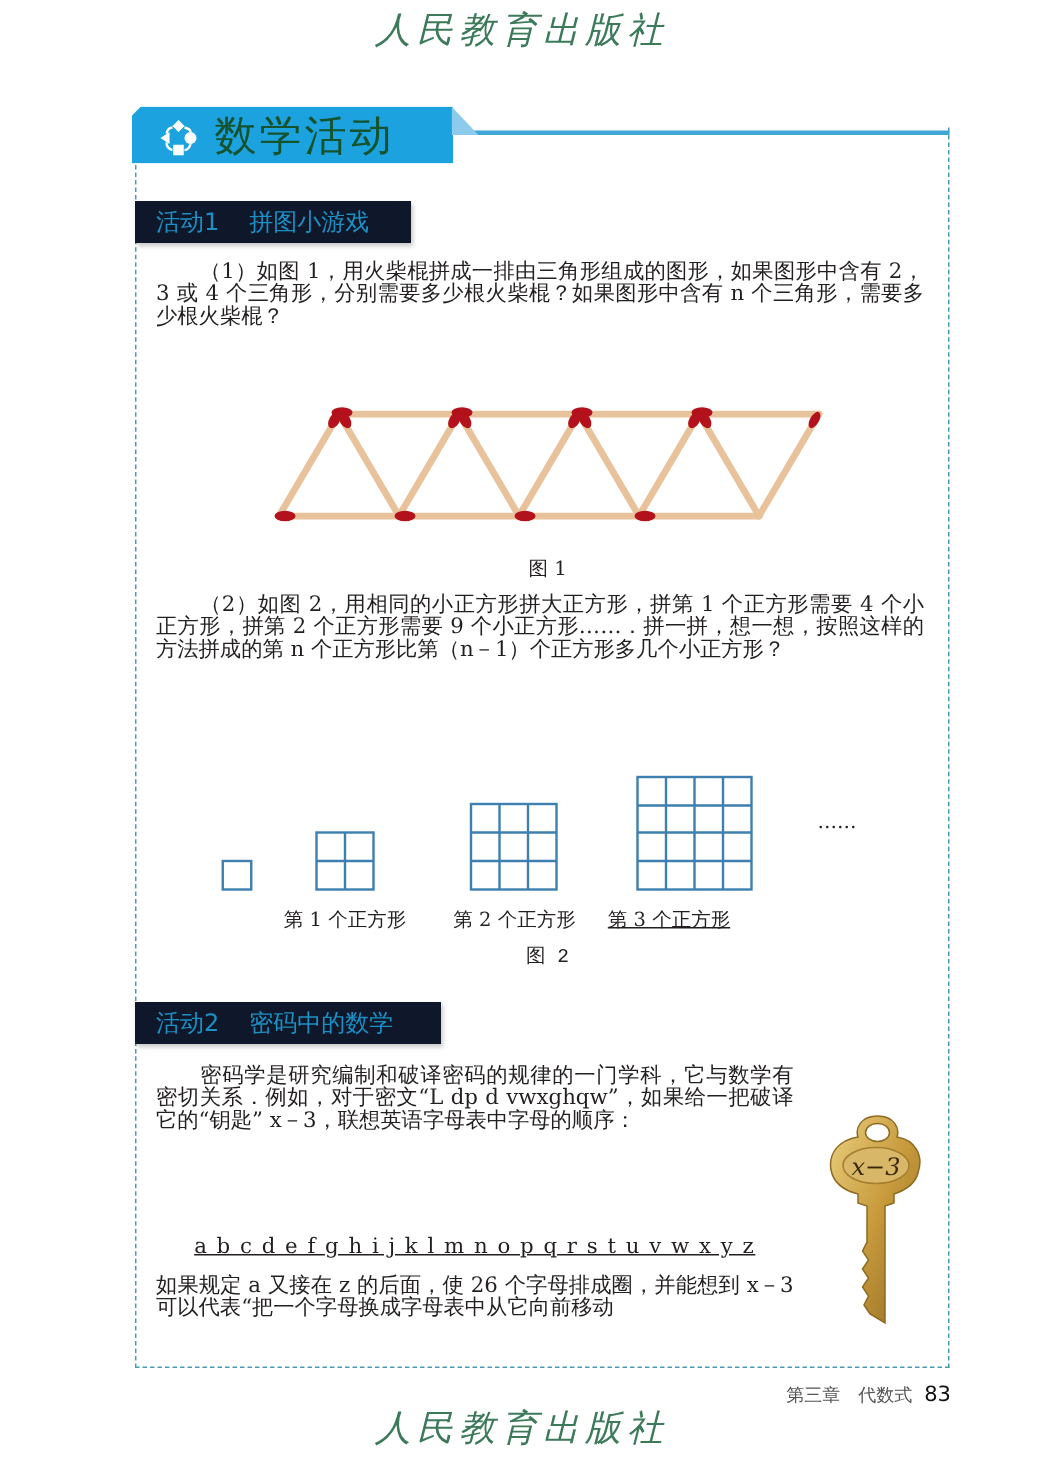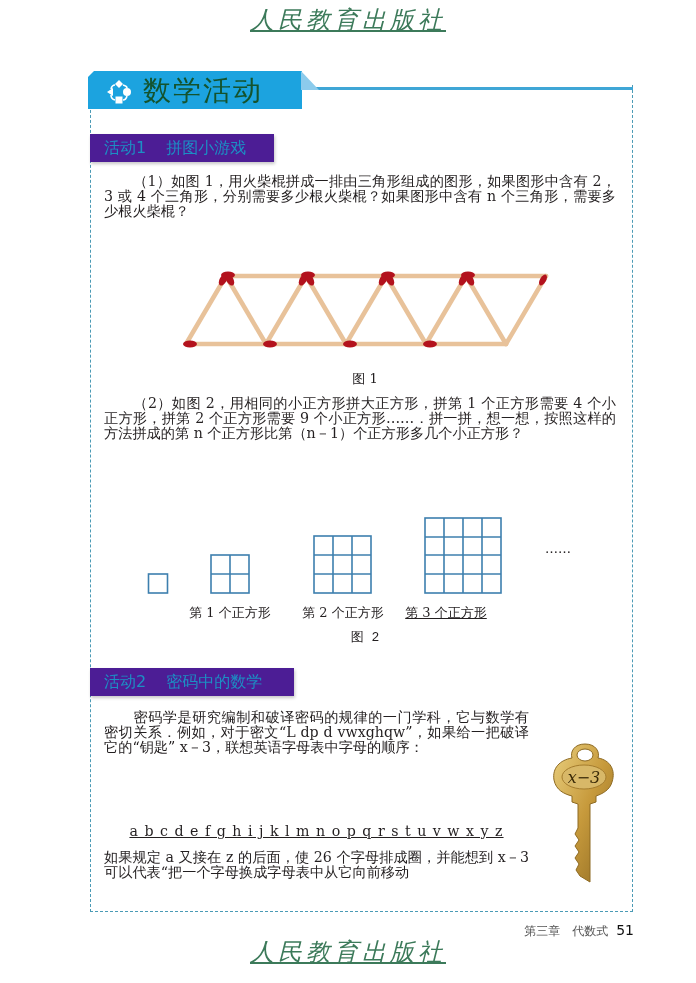--- a/index.html
+++ b/index.html
@@ -1,37 +1,37 @@
 <!DOCTYPE html>
 <html><head>
 <meta charset="utf-8">
 <style>
   html, body { margin: 0; padding: 0; background: #ffffff; }
   body { width: 696px; height: 983px; position: relative; overflow: hidden;
          font-family: "DejaVu Serif", "Liberation Serif", serif; color: #231f20; }
   .publisher { position: absolute; left: 0; width: 696px; text-align: center;
                font-family: "DejaVu Serif", serif; font-style: italic; color: #3c7a5a;
-               font-size: 24px; letter-spacing: 4px; text-decoration: underline; }
+               font-size: 24px; letter-spacing: 4px; }
   .publisher.top { top: 4px; }
   .publisher.bottom { top: 936px; }
 
   .frame { position: absolute; left: 90px; top: 85px; width: 543px; height: 827px;
            border-left: 1.5px dashed #4a9ab5; border-right: 1.5px dashed #4a9ab5;
            border-bottom: 1.5px dashed #4a9ab5; box-sizing: border-box; }
   .topline { position: absolute; left: 300px; top: 87px; width: 333px; height: 3px; background: #3fa6d6; }
 
   .banner { position: absolute; left: 88px; top: 71px; width: 214px; height: 38px;
             background: #1ca3df; clip-path: polygon(6px 0, 100% 0, 100% 100%, 0 100%, 0 6px); }
   .banner-tab { position: absolute; left: 301px; top: 71px; width: 18px; height: 19px;
                 background: #8ccbec; clip-path: polygon(0 0, 0 100%, 100% 100%); }
   .banner-icon { position: absolute; left: 106px; top: 79px; width: 26px; height: 26px; }
   .banner-title { position: absolute; left: 143px; top: 72px; font-size: 28px; color: #14532d;
                   font-family: "DejaVu Sans", sans-serif; letter-spacing: 2px; line-height: 38px; }
 
-  .act-title { position: absolute; height: 28px; background: #4c1d95;
+  .act-title { position: absolute; height: 28px; background: #0f172a;
                box-shadow: 1px 2px 3px rgba(0,0,0,0.22); font-family: "DejaVu Sans", sans-serif;
                font-size: 16px; color: #1c8fc4; line-height: 28px; padding-left: 14px; box-sizing: border-box; }
   .act-title .sp { display: inline-block; width: 20px; }
 
   .para { position: absolute; left: 104px; width: 512px; font-size: 14.2px; line-height: 15px;
           text-align: justify; }
   .para .indent { display: inline-block; width: 29px; }
   .caption { position: absolute; font-size: 13px; text-align: center; }
 
   .footer { position: absolute; right: 62px; top: 922px; font-family: "DejaVu Sans", sans-serif;
@@ -154,16 +154,16 @@
         <stop offset="1" stop-color="#8e6a22"></stop>
     </linearGradient>
   </defs>
   <path d="M35 2 C46 2 50 10 48 16 C60 18 66 28 62 40 C60 48 52 52 46 54 L46 60 L40 62 L40 140 L30 134 L26 128 L29 122 L25 116 L29 110 L25 104 L29 98 L25 92 L28 86 L28 62 L22 60 L22 54 C14 52 6 48 4 38 C2 26 10 18 22 16 C20 10 24 2 35 2 Z" fill="url(#gold)" stroke="#8e6a22" stroke-width="1"></path>
   <ellipse cx="35" cy="13" rx="8" ry="6" fill="#ffffff" stroke="#8e6a22"></ellipse>
   <ellipse cx="34" cy="35" rx="22" ry="12" fill="#d8b868" stroke="#a57d2e"></ellipse>
   <text x="34" y="41" text-anchor="middle" font-size="16" fill="#3a2a08" class="key-label">x−3</text>
 </svg>
 
 <div class="footer">
-  <span>第三章　代数式</span><span class="pg">51</span>
+  <span>第三章　代数式</span><span class="pg">83</span>
 </div>
 
 <div class="publisher bottom">人民教育出版社</div>
 
 </body></html>

